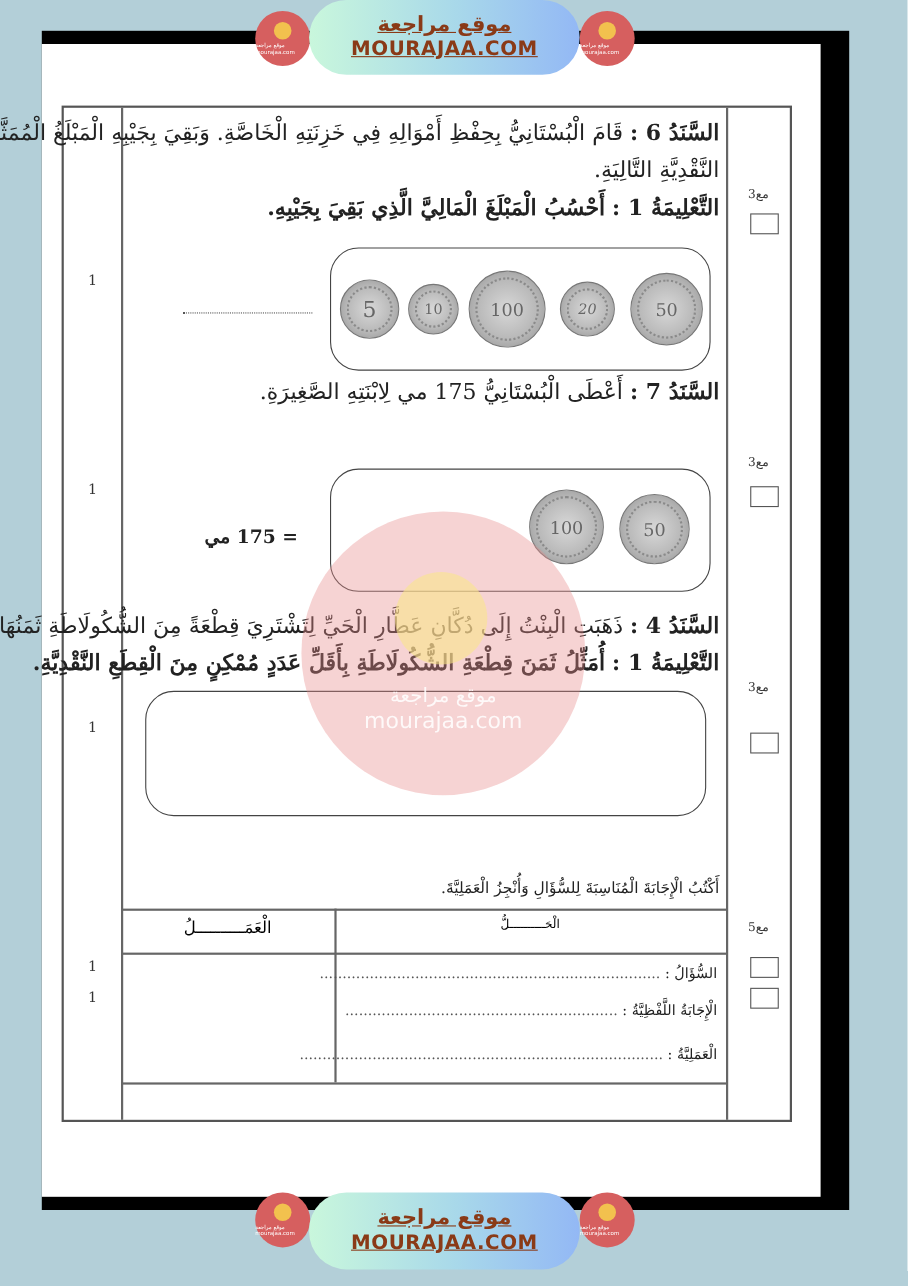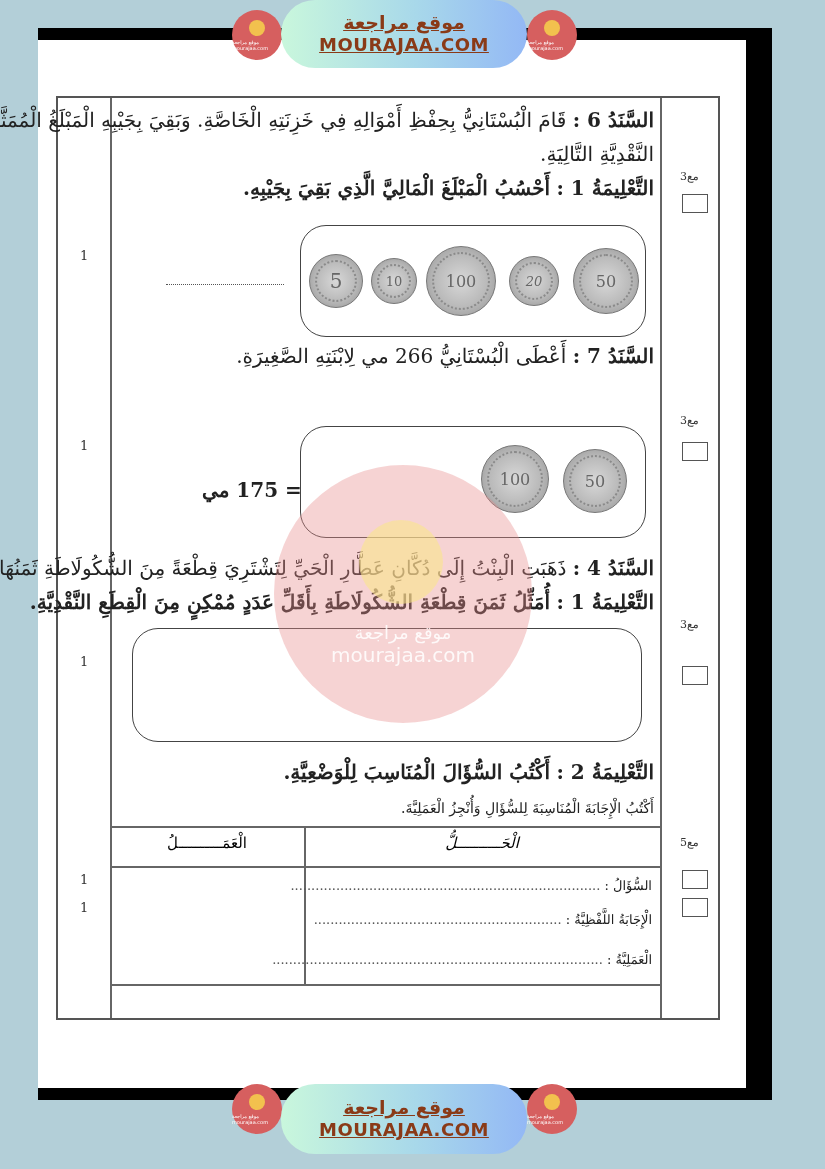--- a/index.html
+++ b/index.html
@@ -131,57 +131,54 @@
       </div>
     <div class="coin" style="left:208px;top:30px;width:48px;height:48px;font-size:13px;font-style:italic;">
         <span>20</span>
       </div>
     <div class="coin" style="left:272px;top:22px;width:64px;height:64px;font-size:16px;">
         <span>50</span>
       </div>
   </div>
 
   <div class="txt" style="top:244px;">
-    <b>السَّنَدُ 7 :</b> <span>أَعْطَى الْبُسْتَانِيُّ 266 مي لِابْنَتِهِ الصَّغِيرَةِ.</span>
+    <b>السَّنَدُ 7 :</b> <span>أَعْطَى الْبُسْتَانِيُّ 175 مي لِابْنَتِهِ الصَّغِيرَةِ.</span>
   </div>
   <div class="crit" style="top:316px;">مع3</div>
   <div class="cbox" style="top:344px;"></div>
   <div class="score" style="top:340px;">1</div>
 
-  <div style="position:absolute;left:144px;top:380px;font-size:20px;font-weight:bold;direction:rtl;color:#222;">= 175 مي</div>
+  <div style="position:absolute;left:128px;top:380px;font-size:17px;font-weight:bold;direction:rtl;color:#222;">= 175 مي</div>
   <div class="coinbox" style="left:242px;top:328px;width:344px;height:110px;">
     <div class="coin" style="left:180px;top:18px;width:66px;height:66px;font-size:16px;">
         <span>100</span>
       </div>
     <div class="coin" style="left:262px;top:22px;width:62px;height:62px;font-size:16px;">
         <span>50</span>
       </div>
   </div>
 
   <div class="txt" style="top:456px;">
     <b>السَّنَدُ 4 :</b> <span>ذَهَبَتِ الْبِنْتُ إِلَى دُكَّانِ عَطَّارِ الْحَيِّ لِتَشْتَرِيَ قِطْعَةً مِنَ الشُّكُولَاطَةِ ثَمَنُهَا 150 مي.</span>
   </div>
   <div class="txt" style="top:490px;">
     <b>التَّعْلِيمَةُ 1 :</b> <b>أُمَثِّلُ ثَمَنَ قِطْعَةِ الشُّكُولَاطَةِ بِأَقَلِّ عَدَدٍ مُمْكِنٍ مِنَ الْقِطَعِ النَّقْدِيَّةِ.</b>
   </div>
   <div class="crit" style="top:520px;">مع3</div>
   <div class="cbox" style="top:568px;"></div>
   <div class="score" style="top:556px;">1</div>
   <div class="coinbox" style="left:74px;top:530px;width:508px;height:112px;"></div>
 
-  <div class="txt" style="top:660px;">
-    <b>التَّعْلِيمَةُ 2 :</b> <b>أَكْتُبُ السُّؤَالَ الْمُنَاسِبَ لِلْوَضْعِيَّةِ.</b>
-  </div>
   <div class="txt" style="top:696px;font-size:14px;">أَكْتُبُ الْإِجَابَةَ الْمُنَاسِبَةَ لِلسُّؤَالِ وَأُنْجِزُ الْعَمَلِيَّةَ.</div>
 
   <div class="table-hline" style="left:52px;top:728px;width:550px;"></div>
   <div class="table-hline" style="left:52px;top:768px;width:550px;"></div>
   <div class="table-hline" style="left:52px;top:886px;width:550px;"></div>
   <div class="table-vline" style="left:246px;top:728px;height:158px;"></div>
-  <div style="position:absolute;left:246px;top:736px;width:356px;text-align:center;font-size:15px;direction:rtl;font-style:italic;">الْحَــــــــــلُّ</div>
+  <div style="position:absolute;left:246px;top:736px;width:356px;text-align:center;font-size:11px;direction:rtl;">الْحَــــــــــلُّ</div>
   <div style="position:absolute;left:52px;top:736px;width:194px;text-align:center;font-size:15px;direction:rtl;">الْعَمَــــــــــلُ</div>
 
   <div class="txt" style="top:808px;right:66px;font-size:13px;">
     <span>الْإِجَابَةُ اللَّفْظِيَّةُ :</span> <span style="color:#555">............................................................</span>
   </div>
   <div class="txt" style="top:774px;right:66px;font-size:13px;">
     <span>السُّؤَالُ :</span> <span style="color:#555">...........................................................................</span>
   </div>
   <div class="txt" style="top:848px;right:66px;font-size:13px;">
     <span>الْعَمَلِيَّةُ :</span> <span style="color:#555">................................................................................</span>

